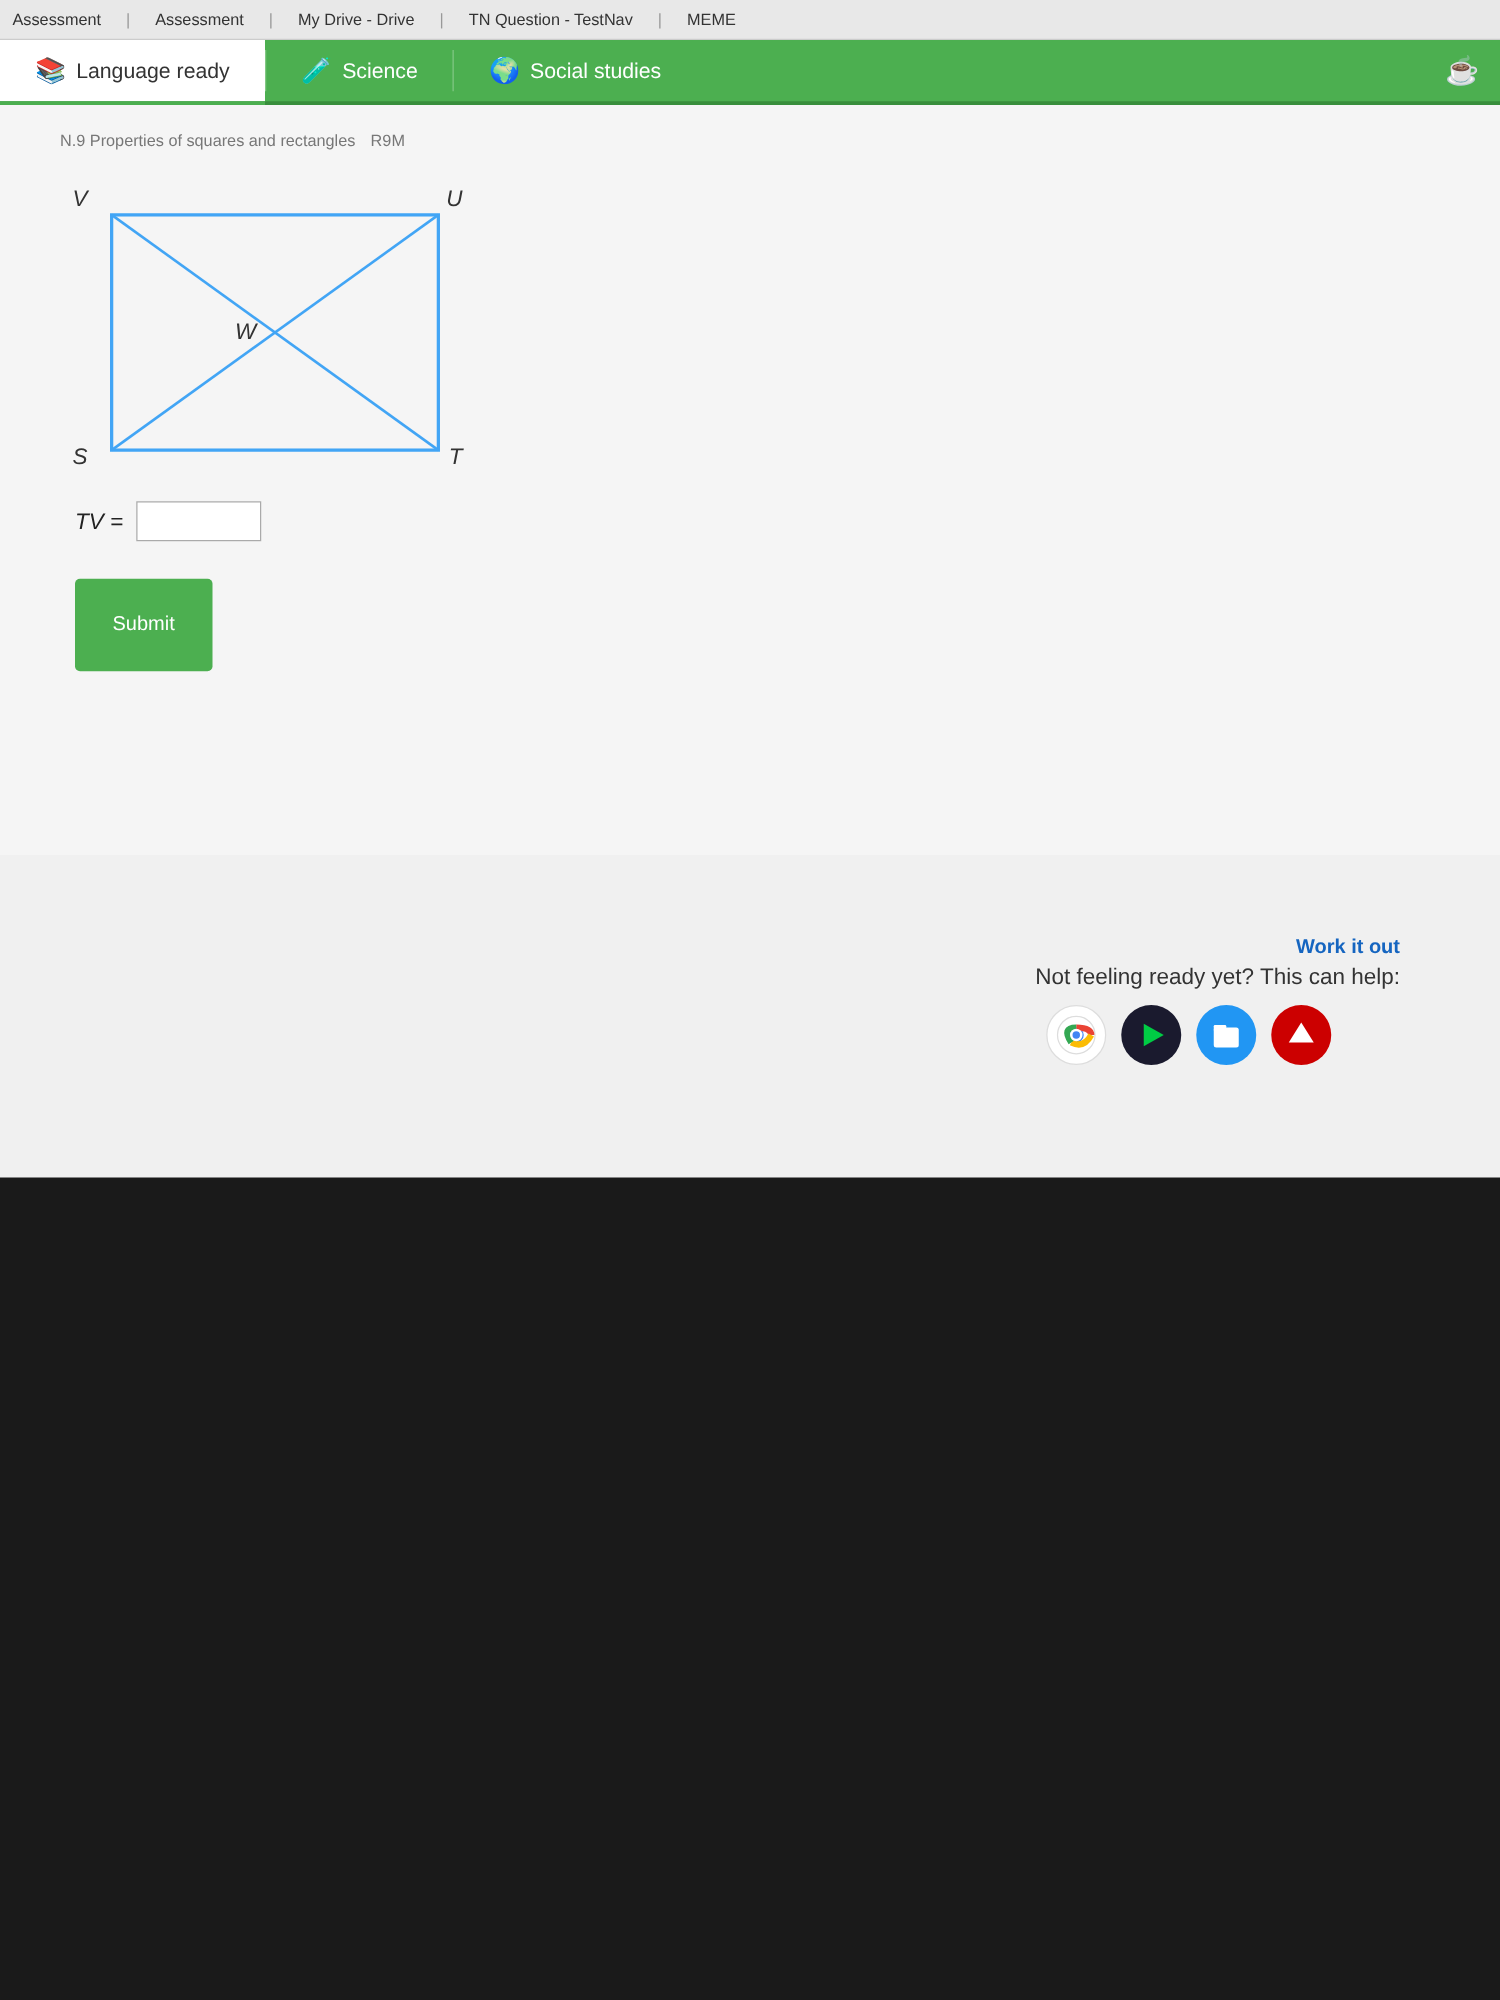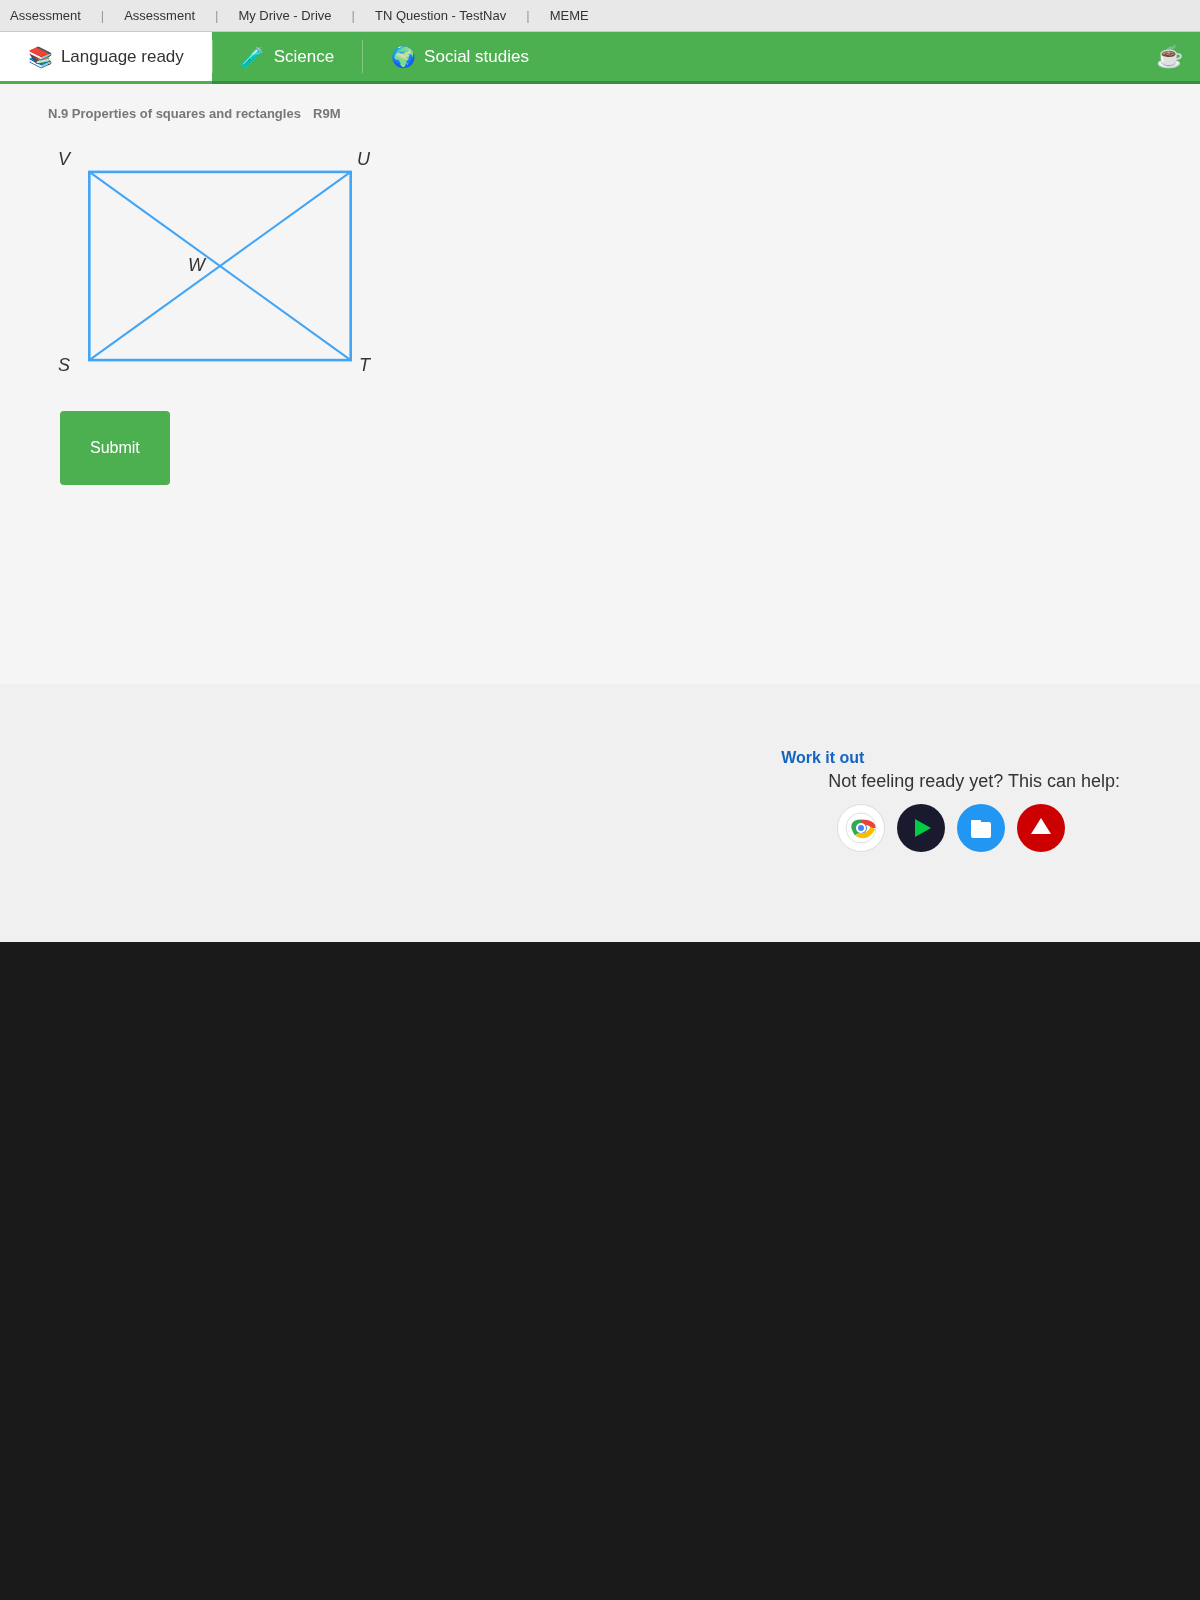--- a/index.html
+++ b/index.html
@@ -98,21 +98,21 @@
     .content-area {
       background: #f5f5f5;
       padding: 20px 40px;
       min-height: 600px;
     }
 
     .breadcrumb {
       font-size: 15px;
       color: #333;
       margin-bottom: 30px;
-      font-weight: 700;
+      font-weight: 400;
     }
 
     .breadcrumb span {
       color: #777;
       font-size: 13px;
       margin-left: 8px;
     }
 
     .question-text {
       font-size: 22px;
@@ -170,21 +170,21 @@
       cursor: pointer;
       margin: 10px 20px;
       font-weight: 500;
     }
 
     
     .work-it-out {
       position: absolute;
       bottom: 90px;
       right: 80px;
-      text-align: left;
+      text-align: right;
     }
 
     .work-it-out-title {
       font-size: 16px;
       color: #1565c0;
       font-weight: 600;
       margin-bottom: 4px;
     }
 
     .work-it-out-subtitle {
@@ -294,20 +294,24 @@
       <svg class="diagram-svg" viewBox="0 0 300 220">
 
         <rect x="25" y="20" width="250" height="180" fill="none" stroke="#42a5f5" stroke-width="2.5"></rect>
 
         <line x1="25" y1="20" x2="275" y2="200" stroke="#42a5f5" stroke-width="2"></line>
         <line x1="275" y1="20" x2="25" y2="200" stroke="#42a5f5" stroke-width="2"></line>
       </svg>
     </div>
 
     
+    <div class="answer-row">
+      <span class="tv-label">TV =</span>
+      <input class="answer-input" type="text" placeholder="" style="">
+    </div>
 
     
     <button class="submit-btn">Submit</button>
 
     
     <div class="work-it-out">
       <div class="work-it-out-title">Work it out</div>
       <div class="work-it-out-subtitle">Not feeling ready yet? This can help:</div>
       <div class="app-icons">
 

